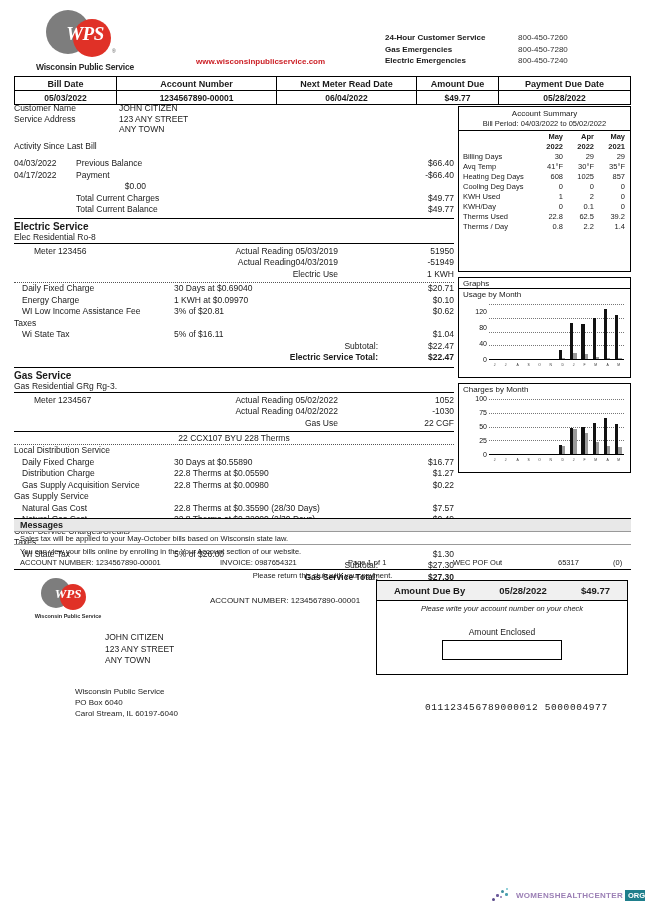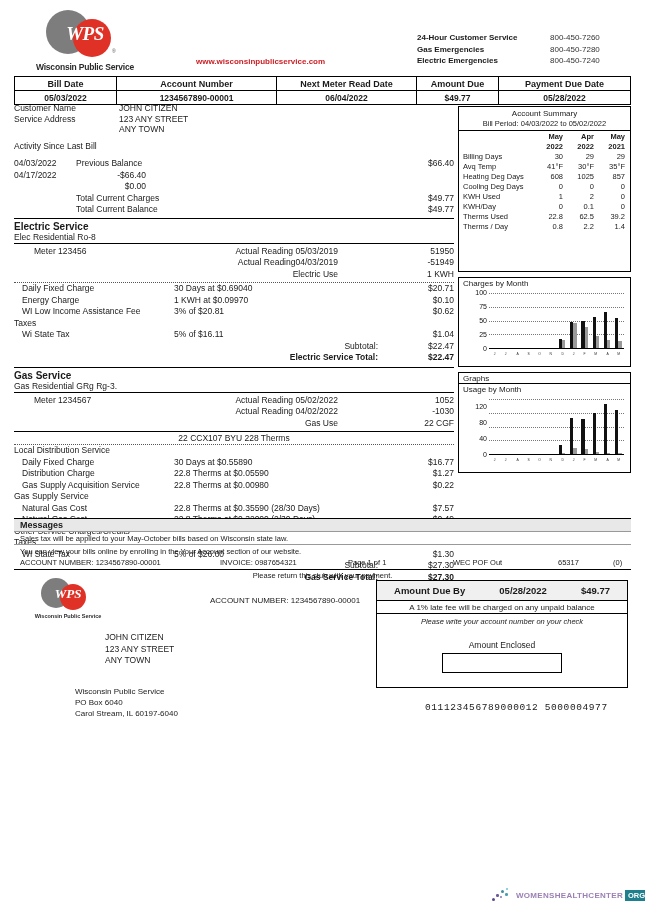--- a/index.html
+++ b/index.html
@@ -22,21 +22,21 @@
   .logo-red  { position:absolute; left:31px; top:9px; width:38px; height:38px; border-radius:50%; background:#e03127; }
   .logo-text { position:absolute; left:0; top:13px; width:86px; text-align:center;
                font-family:"Liberation Serif", serif; font-weight:bold; font-style:italic;
                font-size:19px; color:#ffffff; letter-spacing:-0.5px; }
   .logo-reg  { position:absolute; left:70px; top:38px; font-size:5px; color:#555; }
   .logo-name { font-size:8.5px; font-weight:bold; color:#2a2a2a; margin-top:2px; letter-spacing:-0.2px; }
 
   .website { position:absolute; left:196px; top:57px; font-size:8px; color:#cc2026; font-weight:bold; }
 
   .contact { position:absolute; left:385px; top:33px; font-size:8px; }
-  .contact-row { display:flex; margin-bottom:2.5px;margin-left:32px; }
+  .contact-row { display:flex; margin-bottom:2.5px; }
   .contact-label { width:133px; font-weight:bold; color:#1a1a1a; font-size:8px; }
   .contact-num { color:#333; font-size:8px; }
 
   
   .toptable { position:absolute; left:14px; top:76px; width:617px;
               border:1.2px solid #000; border-collapse:collapse; }
   .toptable td { border:1px solid #000; text-align:center; font-size:9px; padding:1.5px 0; }
   .toptable tr.head td { font-weight:bold; font-size:9px; }
   .toptable tr.val td { font-weight:bold; font-size:8.5px; }
 
@@ -226,20 +226,21 @@
     <div style="height:7px"></div>
 
     <div>
       <div class="actrow">
         <span class="d">04/03/2022</span>
         <span class="t">Previous Balance</span>
         <span class="a">$66.40</span>
       </div>
       <div class="actrow">
         <span class="d">04/17/2022</span>
+        <span class="t">Payment</span>
         <span class="a">-$66.40</span>
       </div>
       <div class="actrow">
         <span class="d"></span>
         <span class="a">$0.00</span>
       </div>
       <div class="actrow">
         <span class="d"></span>
         <span class="t">Total Current Charges</span>
         <span class="a">$49.77</span>
@@ -446,20 +447,104 @@
         </tr>
         <tr>
           <td class="lbl">Therms / Day</td>
           <td class="num">0.8</td>
           <td class="num">2.2</td>
           <td class="num">1.4</td>
         </tr>
       </tbody>
         </table>
       <div class="assum-pad"></div>
+    </div>
+
+    <div class="box graphbox">
+      <div class="graph-label">Graphs</div>
+      <div class="assum-div"></div>
+      <div class="graph-label">Usage by Month</div>
+      <div class="chart">
+        <div class="chart-plot">
+          <div class="gridline" style="top:0%"></div>
+          <div class="gridline" style="top:25%"></div>
+          <div class="gridline" style="top:50%"></div>
+          <div class="gridline" style="top:75%"></div>
+          <div class="bars" id="usage-bars">
+              <div class="slot">
+                <div class="bar-a" style="height: 0%;"></div>
+                <div class="bar-b" style="height: 0%;"></div>
+              </div>
+              <div class="slot">
+                <div class="bar-a" style="height: 0%;"></div>
+                <div class="bar-b" style="height: 0%;"></div>
+              </div>
+              <div class="slot">
+                <div class="bar-a" style="height: 0%;"></div>
+                <div class="bar-b" style="height: 0%;"></div>
+              </div>
+              <div class="slot">
+                <div class="bar-a" style="height: 0%;"></div>
+                <div class="bar-b" style="height: 0%;"></div>
+              </div>
+              <div class="slot">
+                <div class="bar-a" style="height: 0%;"></div>
+                <div class="bar-b" style="height: 0%;"></div>
+              </div>
+              <div class="slot">
+                <div class="bar-a" style="height: 0%;"></div>
+                <div class="bar-b" style="height: 0%;"></div>
+              </div>
+              <div class="slot">
+                <div class="bar-a" style="height: 15.7143%;"></div>
+                <div class="bar-b" style="height: 2.14286%;"></div>
+              </div>
+              <div class="slot">
+                <div class="bar-a" style="height: 65.7143%;"></div>
+                <div class="bar-b" style="height: 11.4286%;"></div>
+              </div>
+              <div class="slot">
+                <div class="bar-a" style="height: 62.8571%;"></div>
+                <div class="bar-b" style="height: 9.28571%;"></div>
+              </div>
+              <div class="slot">
+                <div class="bar-a" style="height: 75%;"></div>
+                <div class="bar-b" style="height: 2.85714%;"></div>
+              </div>
+              <div class="slot">
+                <div class="bar-a" style="height: 91.4286%;"></div>
+                <div class="bar-b" style="height: 1.42857%;"></div>
+              </div>
+              <div class="slot">
+                <div class="bar-a" style="height: 80%;"></div>
+                <div class="bar-b" style="height: 1.42857%;"></div>
+              </div>
+            </div>
+        </div>
+        <div id="usage-yticks">
+            <div class="ytick" style="top: 56px;">0</div>
+            <div class="ytick" style="top: 40px;">40</div>
+            <div class="ytick" style="top: 24px;">80</div>
+            <div class="ytick" style="top: 8px;">120</div>
+          </div>
+        <div class="xlabels" id="usage-xlabels">
+            <div class="xlab">J</div>
+            <div class="xlab">J</div>
+            <div class="xlab">A</div>
+            <div class="xlab">S</div>
+            <div class="xlab">O</div>
+            <div class="xlab">N</div>
+            <div class="xlab">D</div>
+            <div class="xlab">J</div>
+            <div class="xlab">F</div>
+            <div class="xlab">M</div>
+            <div class="xlab">A</div>
+            <div class="xlab">M</div>
+          </div>
+      </div>
     </div>
 
     <div class="box graphbox">
       <div class="graph-label">Charges by Month</div>
       <div class="chart">
         <div class="chart-plot">
           <div class="gridline" style="top:0%"></div>
           <div class="gridline" style="top:25%"></div>
           <div class="gridline" style="top:50%"></div>
           <div class="gridline" style="top:75%"></div>
@@ -530,104 +615,20 @@
             <div class="xlab">N</div>
             <div class="xlab">D</div>
             <div class="xlab">J</div>
             <div class="xlab">F</div>
             <div class="xlab">M</div>
             <div class="xlab">A</div>
             <div class="xlab">M</div>
           </div>
       </div>
     </div>
-
-    <div class="box graphbox">
-      <div class="graph-label">Graphs</div>
-      <div class="assum-div"></div>
-      <div class="graph-label">Usage by Month</div>
-      <div class="chart">
-        <div class="chart-plot">
-          <div class="gridline" style="top:0%"></div>
-          <div class="gridline" style="top:25%"></div>
-          <div class="gridline" style="top:50%"></div>
-          <div class="gridline" style="top:75%"></div>
-          <div class="bars" id="usage-bars">
-              <div class="slot">
-                <div class="bar-a" style="height: 0%;"></div>
-                <div class="bar-b" style="height: 0%;"></div>
-              </div>
-              <div class="slot">
-                <div class="bar-a" style="height: 0%;"></div>
-                <div class="bar-b" style="height: 0%;"></div>
-              </div>
-              <div class="slot">
-                <div class="bar-a" style="height: 0%;"></div>
-                <div class="bar-b" style="height: 0%;"></div>
-              </div>
-              <div class="slot">
-                <div class="bar-a" style="height: 0%;"></div>
-                <div class="bar-b" style="height: 0%;"></div>
-              </div>
-              <div class="slot">
-                <div class="bar-a" style="height: 0%;"></div>
-                <div class="bar-b" style="height: 0%;"></div>
-              </div>
-              <div class="slot">
-                <div class="bar-a" style="height: 0%;"></div>
-                <div class="bar-b" style="height: 0%;"></div>
-              </div>
-              <div class="slot">
-                <div class="bar-a" style="height: 15.7143%;"></div>
-                <div class="bar-b" style="height: 2.14286%;"></div>
-              </div>
-              <div class="slot">
-                <div class="bar-a" style="height: 65.7143%;"></div>
-                <div class="bar-b" style="height: 11.4286%;"></div>
-              </div>
-              <div class="slot">
-                <div class="bar-a" style="height: 62.8571%;"></div>
-                <div class="bar-b" style="height: 9.28571%;"></div>
-              </div>
-              <div class="slot">
-                <div class="bar-a" style="height: 75%;"></div>
-                <div class="bar-b" style="height: 2.85714%;"></div>
-              </div>
-              <div class="slot">
-                <div class="bar-a" style="height: 91.4286%;"></div>
-                <div class="bar-b" style="height: 1.42857%;"></div>
-              </div>
-              <div class="slot">
-                <div class="bar-a" style="height: 80%;"></div>
-                <div class="bar-b" style="height: 1.42857%;"></div>
-              </div>
-            </div>
-        </div>
-        <div id="usage-yticks">
-            <div class="ytick" style="top: 56px;">0</div>
-            <div class="ytick" style="top: 40px;">40</div>
-            <div class="ytick" style="top: 24px;">80</div>
-            <div class="ytick" style="top: 8px;">120</div>
-          </div>
-        <div class="xlabels" id="usage-xlabels">
-            <div class="xlab">J</div>
-            <div class="xlab">J</div>
-            <div class="xlab">A</div>
-            <div class="xlab">S</div>
-            <div class="xlab">O</div>
-            <div class="xlab">N</div>
-            <div class="xlab">D</div>
-            <div class="xlab">J</div>
-            <div class="xlab">F</div>
-            <div class="xlab">M</div>
-            <div class="xlab">A</div>
-            <div class="xlab">M</div>
-          </div>
-      </div>
-    </div>
   </div>
 
   <div class="messages">
     <div class="rule-thin"></div>
     <div class="msg-head">Messages</div>
     <div class="msg-rule"></div>
     <div class="msg-line">Sales tax will be applied to your May-October bills based on Wisconsin state law.</div>
     <div class="msg-rule"></div>
     <div class="msg-line">You can view your bills online by enrolling in the Your Account section of our website.</div>
     <div class="codes">
@@ -666,21 +667,20 @@
       <div>PO Box 6040</div>
       <div>Carol Stream, IL 60197-6040</div>
     </div>
 
     <div class="paybox">
       <div class="pay-due">
         <span>Amount Due By</span>
         <span>05/28/2022</span>
         <span>$49.77</span>
       </div>
-      <div class="pay-late">A 1% late fee will be charged on any unpaid balance</div>
       <div class="pay-note">Please write your account number on your check</div>
       <div class="pay-enc">Amount Enclosed</div>
       <div class="pay-field"></div>
     </div>
   </div>
 
   <div class="micr">011123456789000012 5000004977</div>
 
   <div class="watermark">
     <span class="wm-dots">

